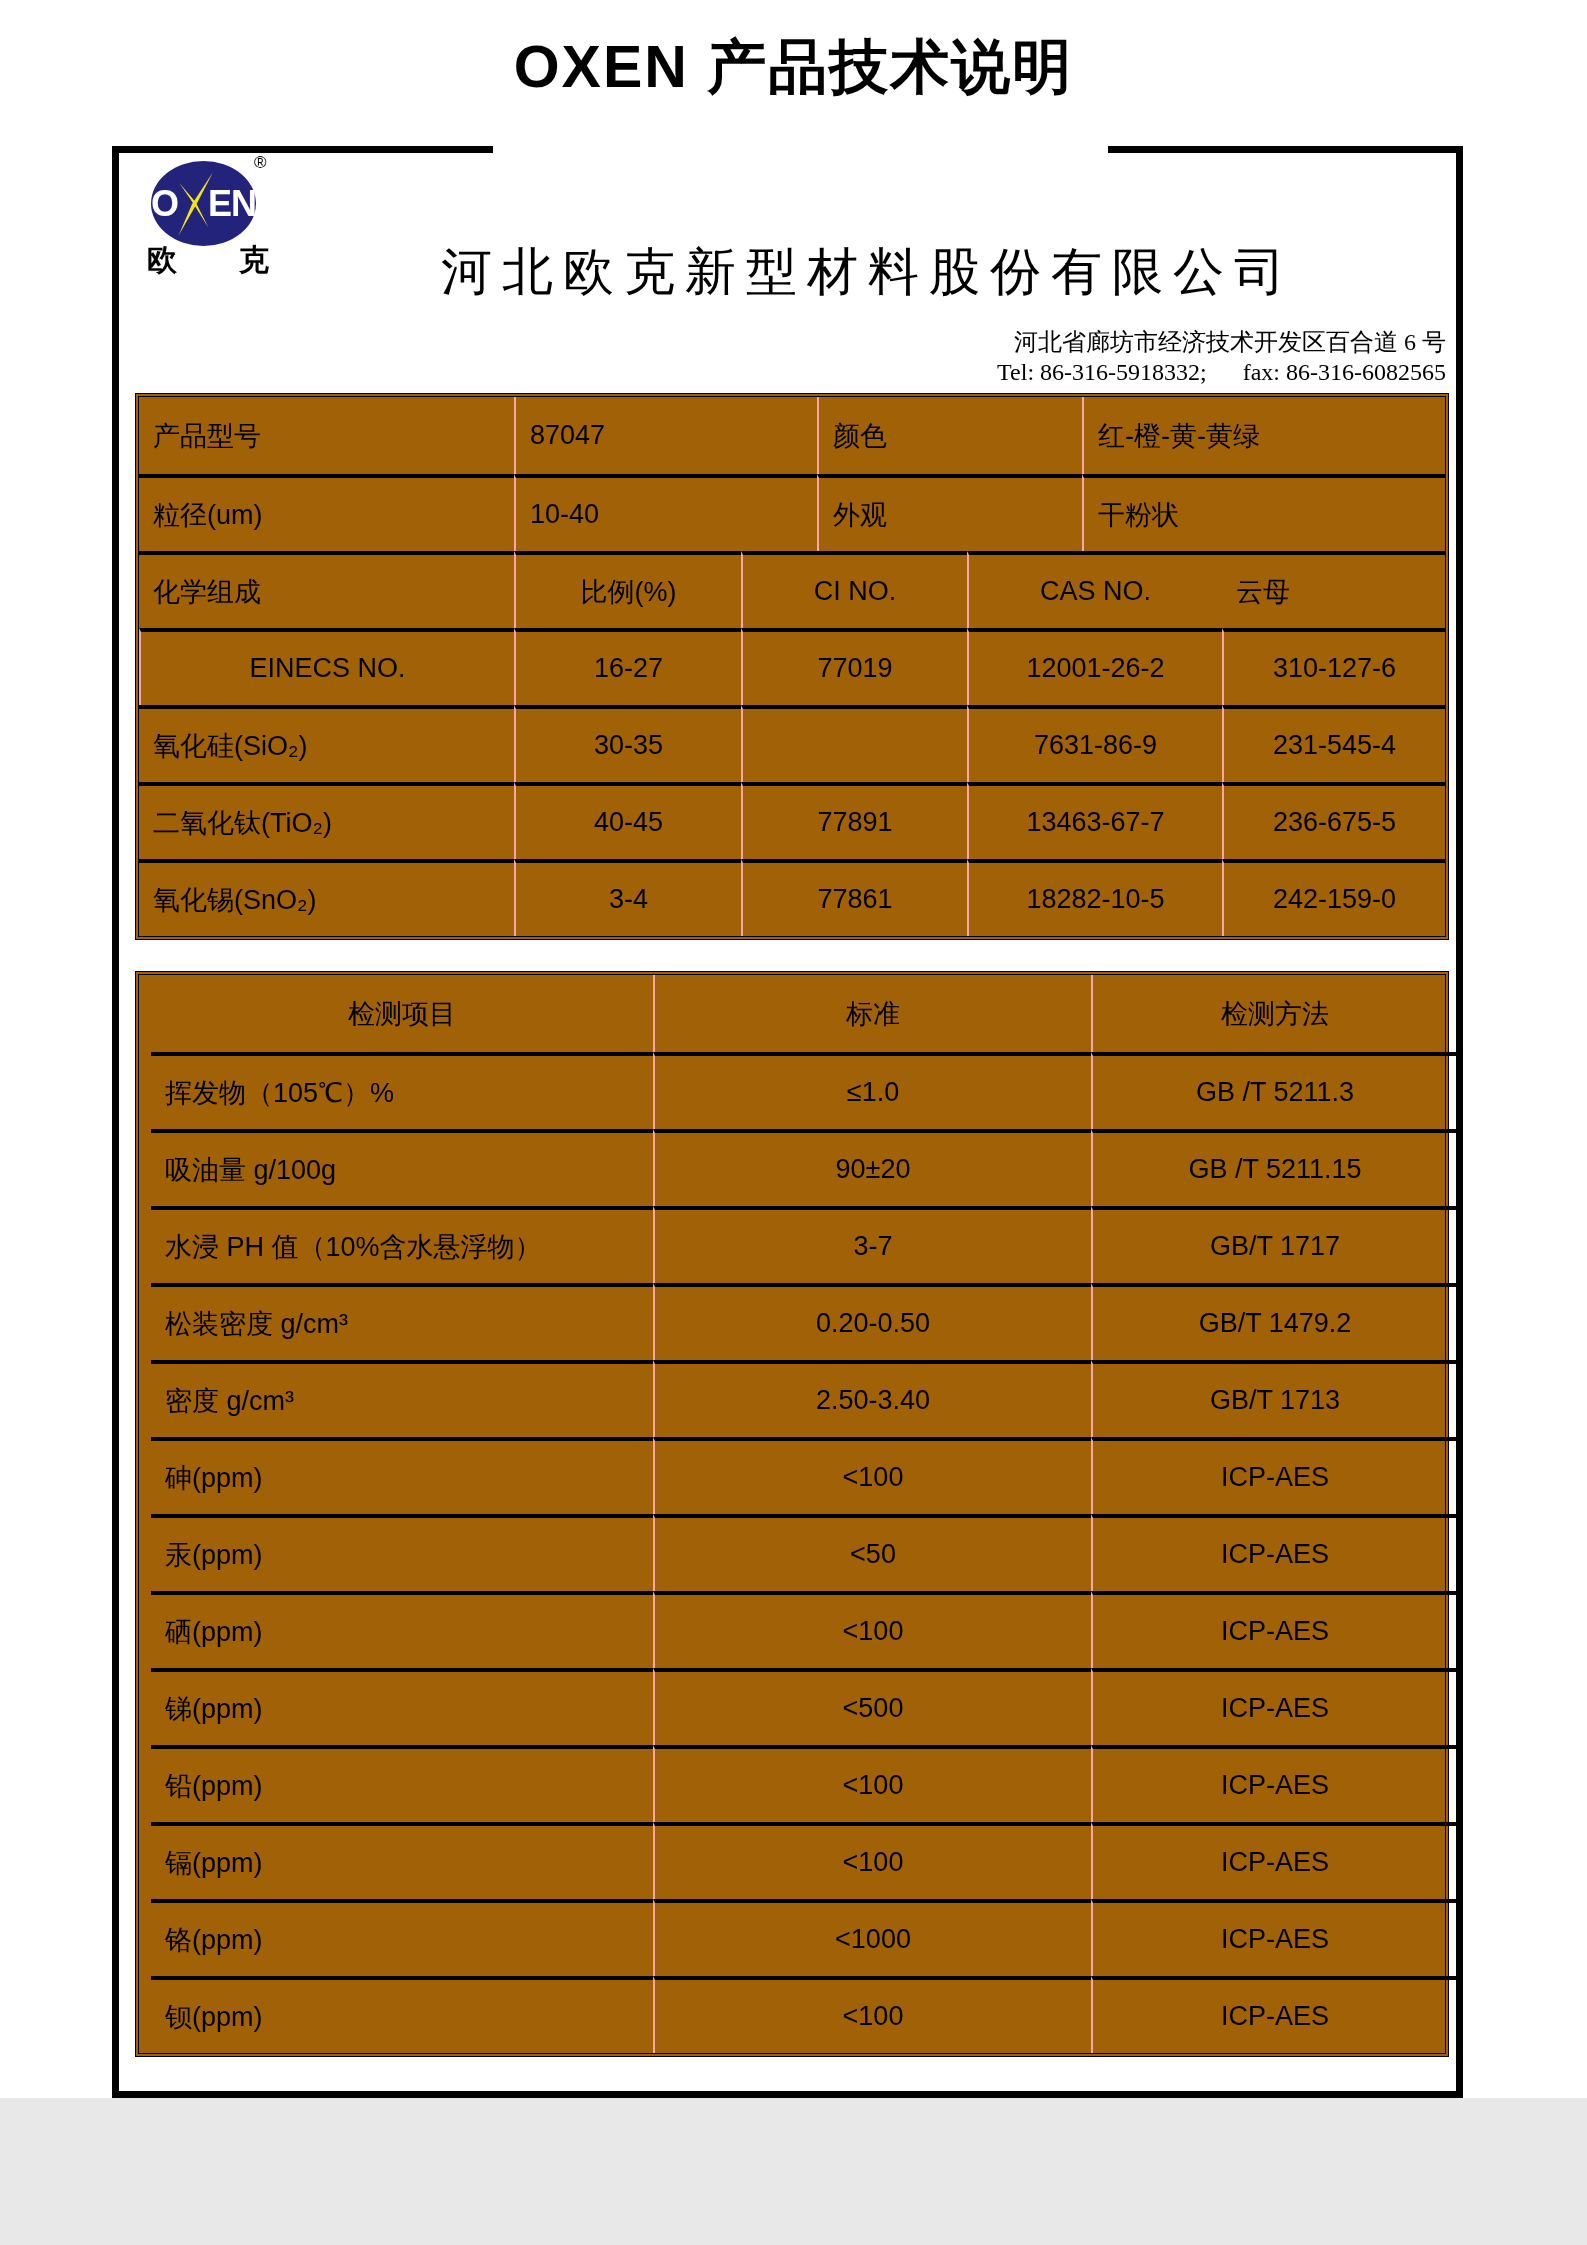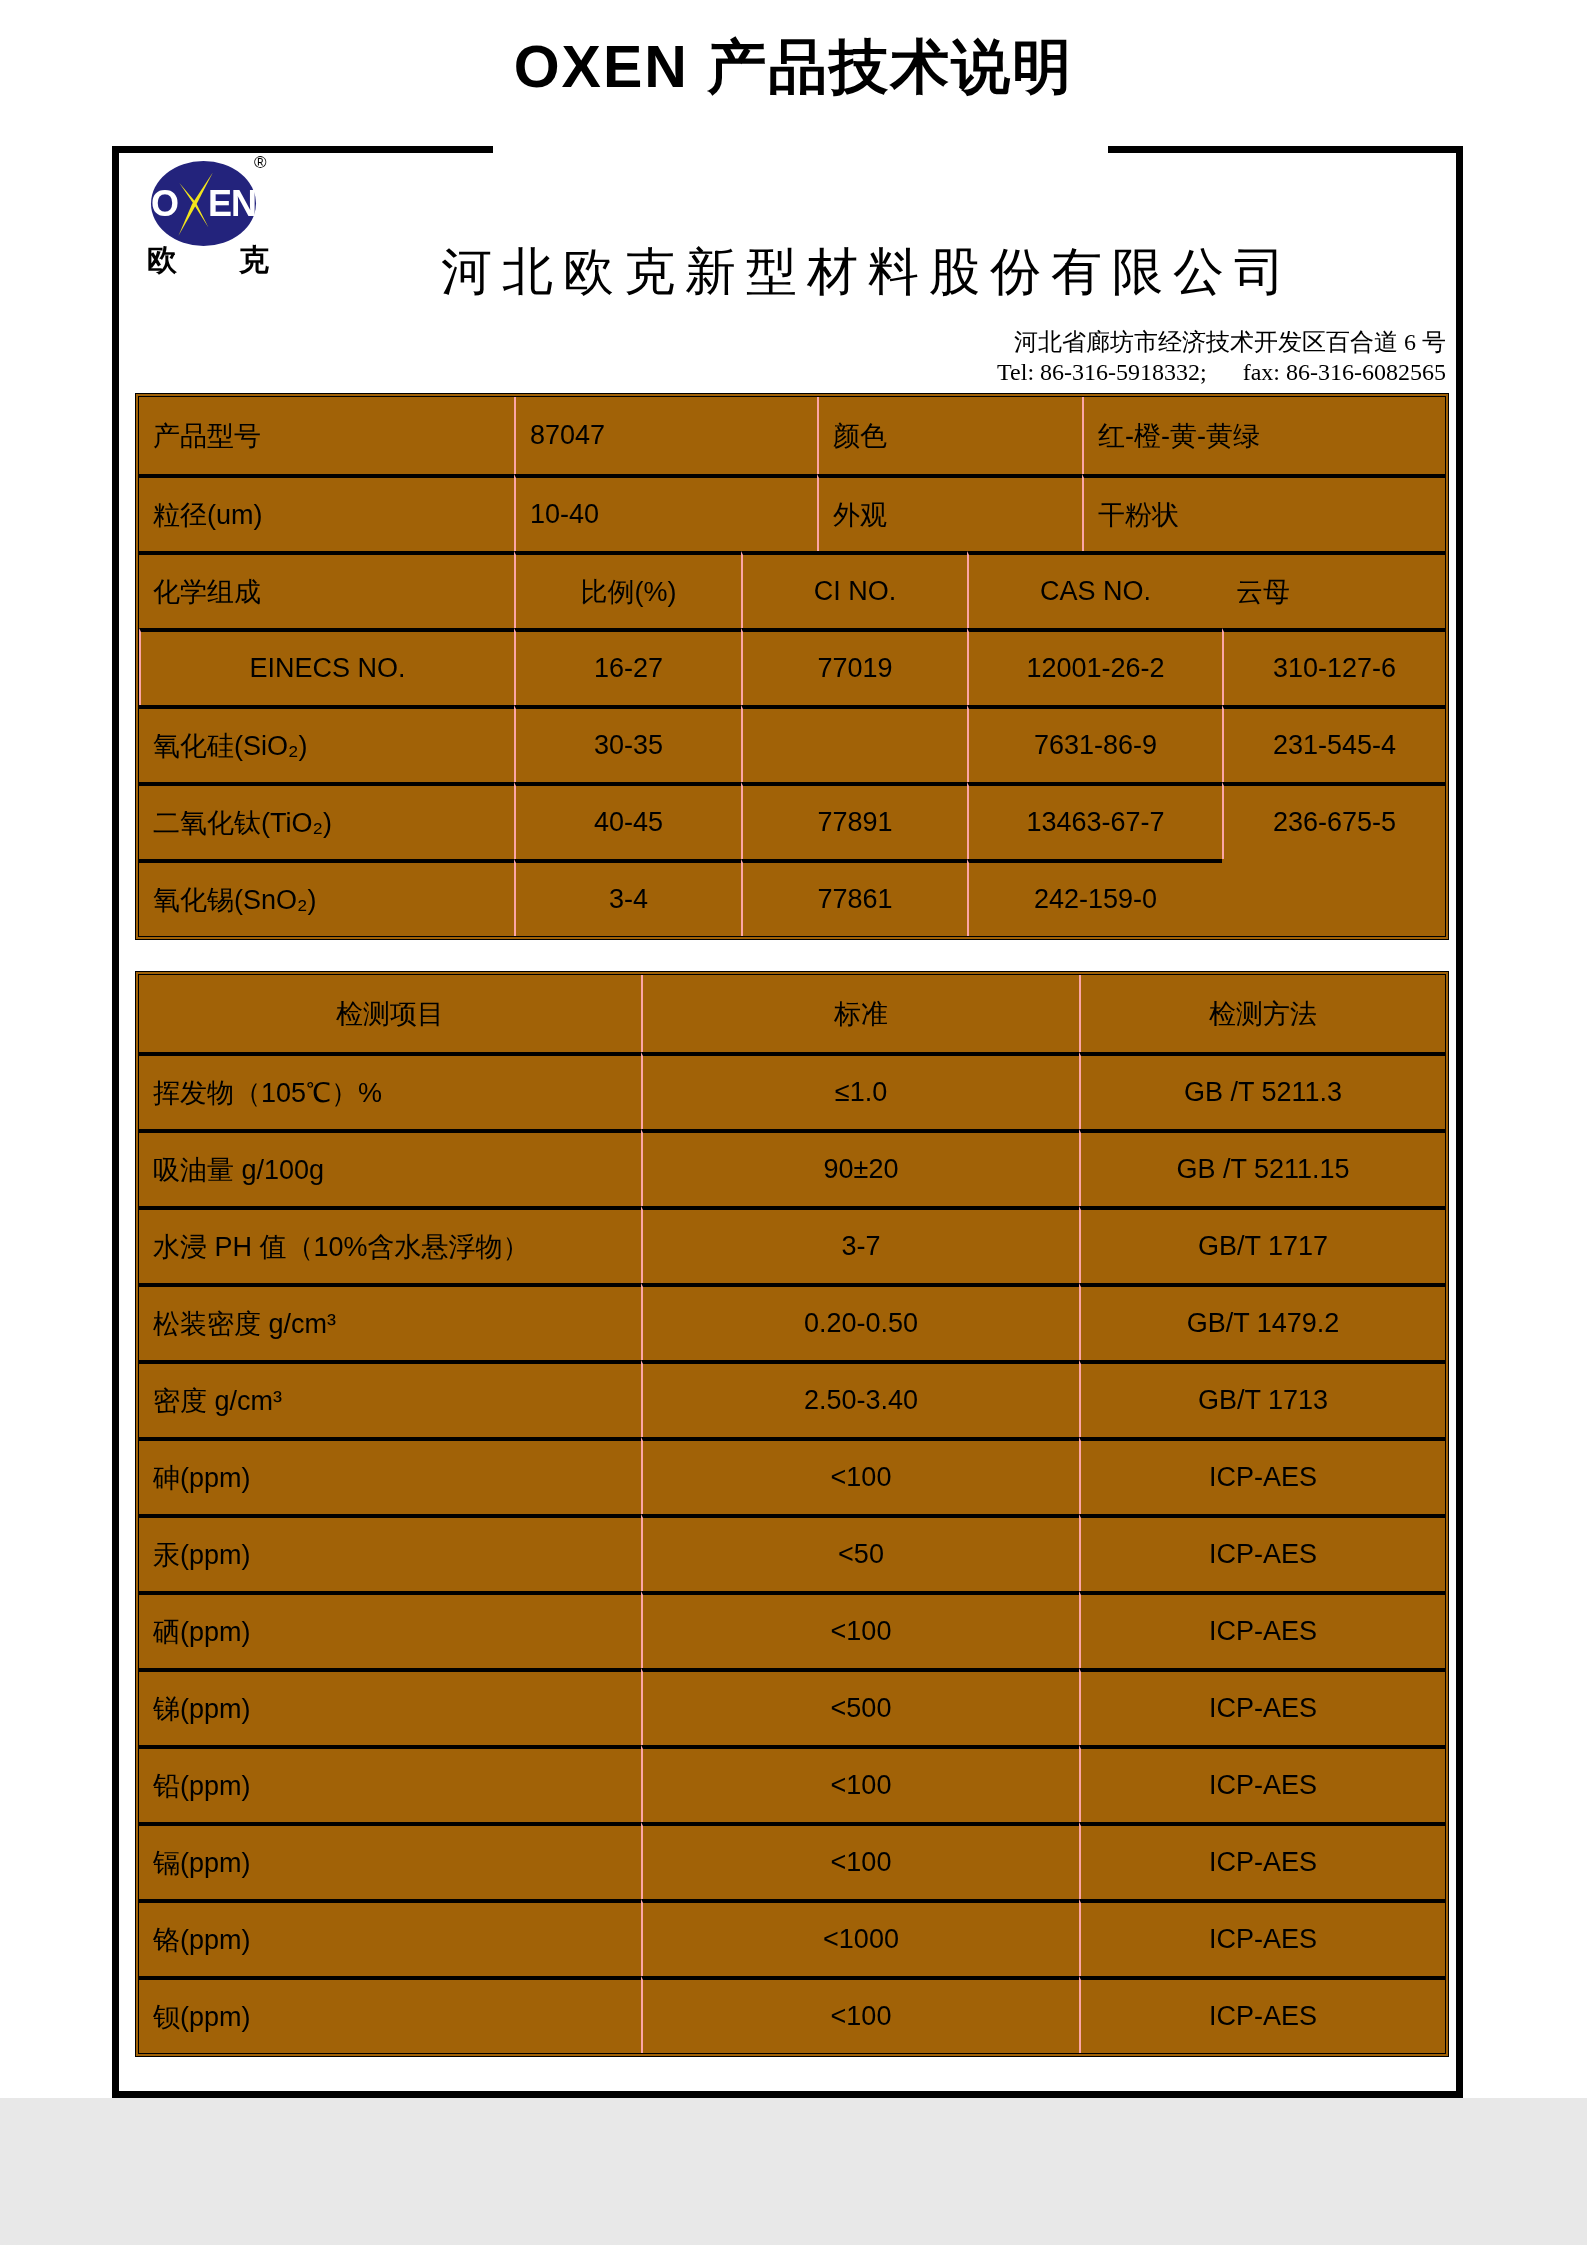--- a/index.html
+++ b/index.html
@@ -39,21 +39,21 @@
     position:absolute;right:141px;top:327px;text-align:right;
     font-family:"Liberation Serif",serif;font-size:24px;line-height:30px;
   }
   .addr .tel{white-space:pre;}
   
   .tbl{
     position:absolute;left:135px;width:1314px;box-sizing:border-box;
     border:4px double #000;background:#a16207;
   }
   #product-table{top:393px;}
-  #test-table{top:971px;}
+  #test-table{top:971px;padding-left:12px;}
   .grid{display:grid;}
   #info-grid{grid-template-columns:375px 303px 265px 363px;grid-auto-rows:77px;}
   #comp-grid{grid-template-columns:375px 227px 226px 255px 223px;grid-auto-rows:77px;}
   #test-grid{grid-template-columns:502px 438px 366px;grid-auto-rows:77px;}
   .c{
     display:flex;align-items:center;justify-content:center;
     font-size:27px;box-sizing:border-box;overflow:hidden;white-space:nowrap;
   }
   .c.l{justify-content:flex-start;padding-left:14px;}
   .c.bl{border-left:2px solid #fca5a5;}
@@ -118,20 +118,21 @@
         <div class="c bl bt">7631-86-9</div>
         <div class="c bl bt">231-545-4</div>
         <div class="c l bt">二氧化钛(TiO₂)</div>
         <div class="c bl bt">40-45</div>
         <div class="c bl bt">77891</div>
         <div class="c bl bt">13463-67-7</div>
         <div class="c bl bt">236-675-5</div>
         <div class="c l bt">氧化锡(SnO₂)</div>
         <div class="c bl bt">3-4</div>
         <div class="c bl bt">77861</div>
+        <div class="c bl bt">18282-10-5</div>
         <div class="c bl bt">242-159-0</div>
       </div>
   </div>
 
   <div class="tbl" id="test-table">
     <div class="grid" id="test-grid">
         <div class="c">检测项目</div>
         <div class="c bl">标准</div>
         <div class="c bl">检测方法</div>
         <div class="c l bt">挥发物（105℃）%</div>

